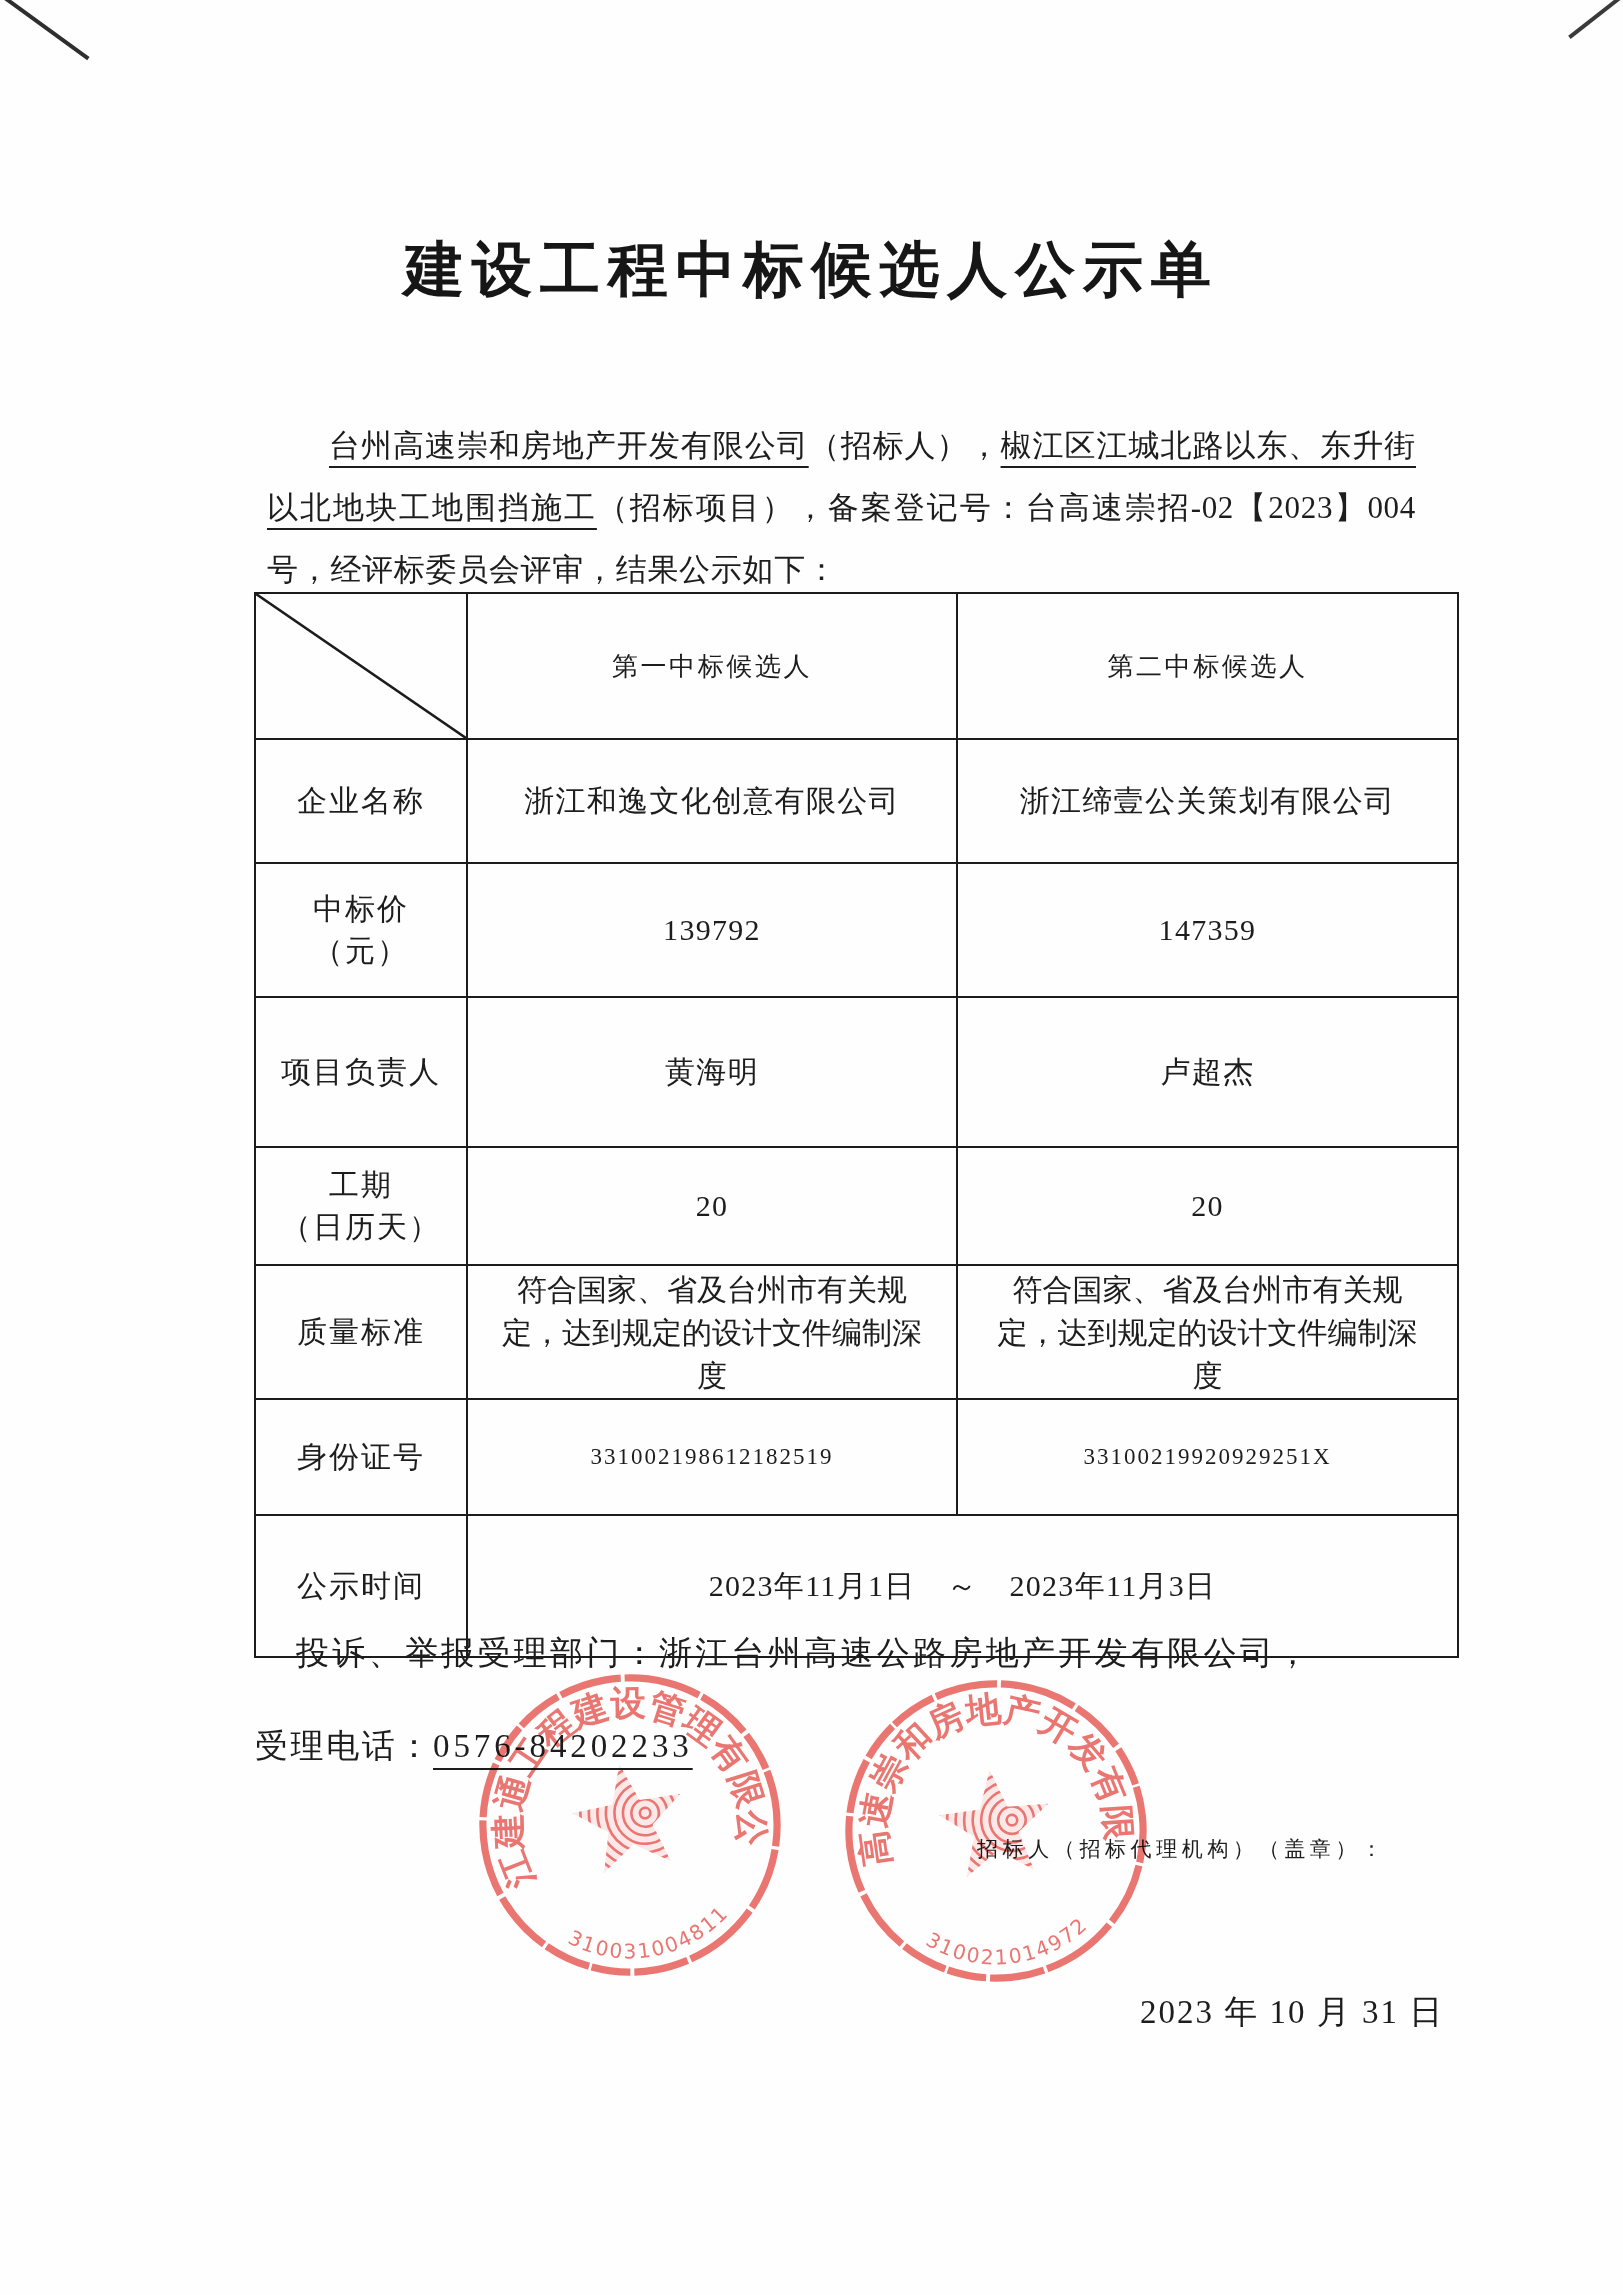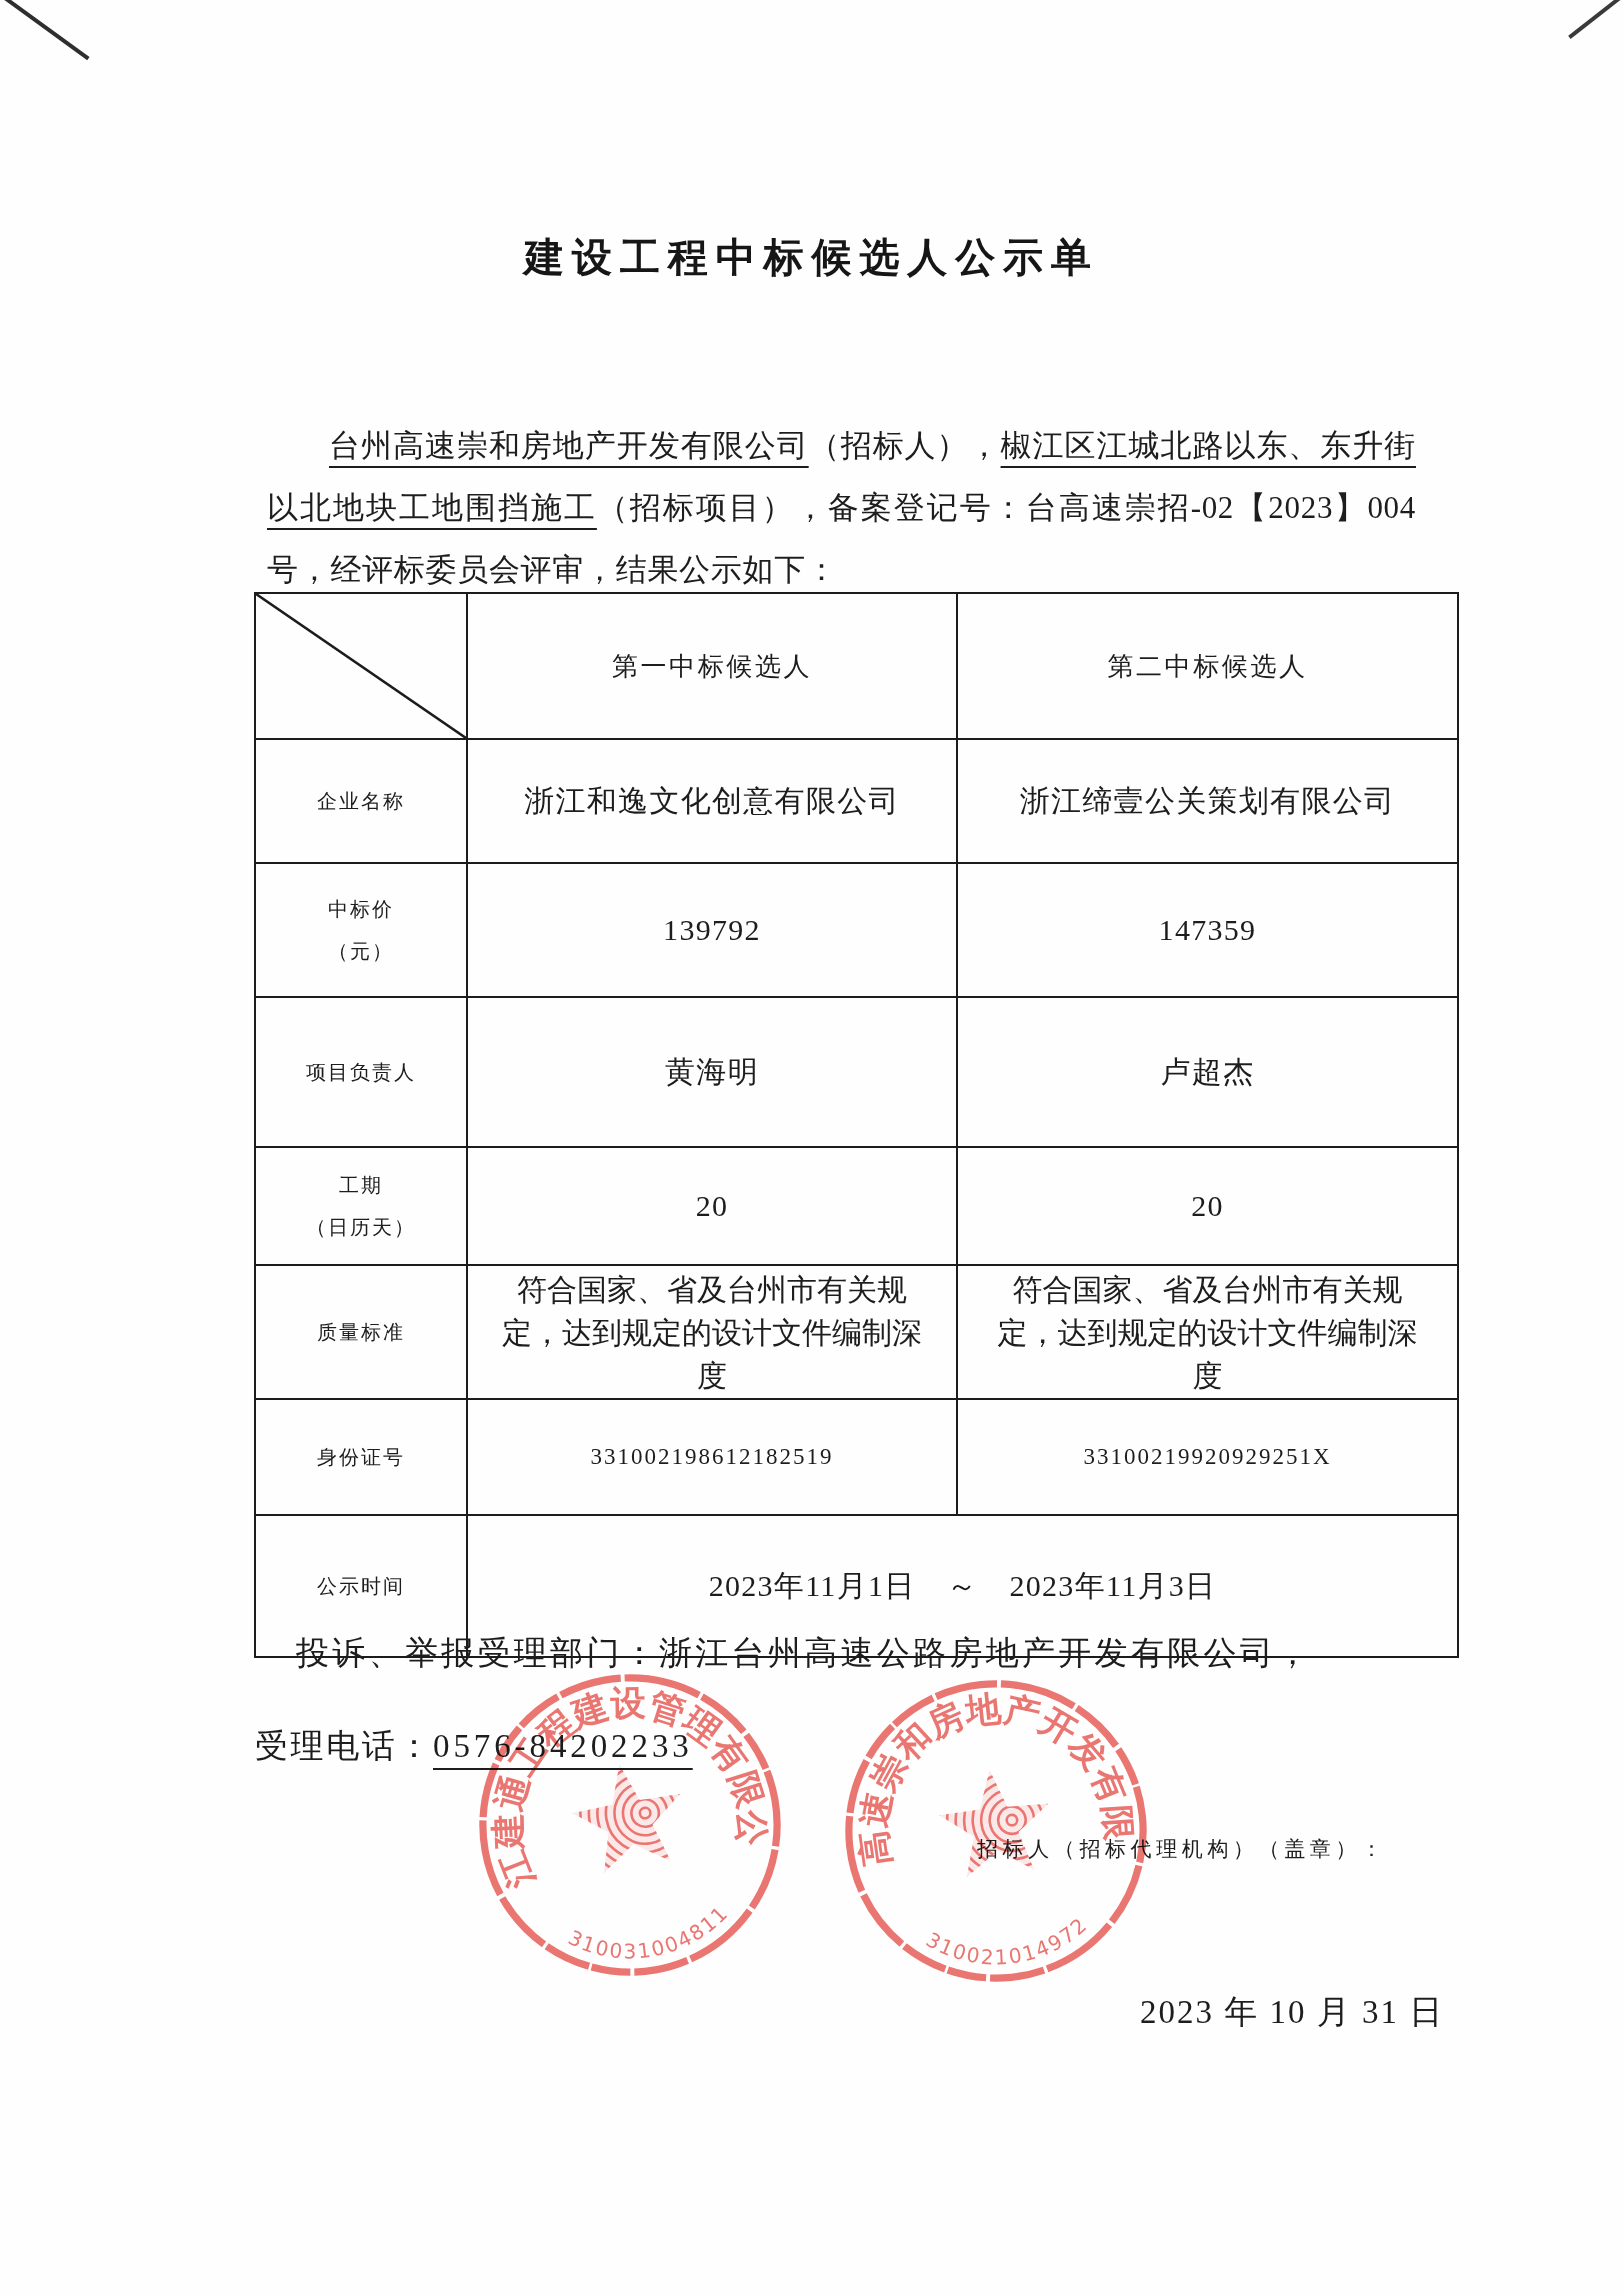--- a/index.html
+++ b/index.html
@@ -10,21 +10,21 @@
   }
   .page{position:absolute;inset:0;background:#fefefe;}
 
   
   .mark-tl{position:absolute;left:-11.8px;top:23.6px;width:111px;height:3.9px;background:#2e2e2e;transform:rotate(36deg);}
   .mark-tr{position:absolute;right:-17px;top:10.5px;width:79px;height:3.9px;background:#3a3a3a;transform:rotate(-38deg);}
 
   .title{
     position:absolute;top:230px;left:0;width:100%;margin:0;text-align:center;
     font-family:"Liberation Sans","DejaVu Sans",sans-serif;font-weight:bold;
-    font-size:40px;letter-spacing:7.9px;color:#161616;
+    font-size:60px;letter-spacing:7.9px;color:#161616;
   }
 
   .intro{
     position:absolute;left:255px;top:403px;width:1149px;margin:12px;
     font-size:31px;line-height:62px;text-align:justify;text-indent:62px;
     letter-spacing:0.7px;
   }
   .intro .u{
     text-decoration:underline;text-decoration-thickness:2px;text-underline-offset:9.8px;
   }
@@ -40,21 +40,21 @@
   }
   .result-table tr:nth-child(1){height:146px;}
   .result-table tr:nth-child(2){height:124px;}
   .result-table tr:nth-child(3){height:134px;}
   .result-table tr:nth-child(4){height:150px;}
   .result-table tr:nth-child(5){height:106px;}
   .result-table tr:nth-child(6){height:134px;}
   .result-table tr:nth-child(7){height:116px;}
   .result-table tr:nth-child(8){height:142px;}
   .result-table th{font-size:26px;letter-spacing:2.6px;}
-  .result-table td.label{font-size:20px;white-space:pre-line;line-height:42px;letter-spacing:2px;}
+  .result-table td.label{font-size:30px;white-space:pre-line;line-height:42px;letter-spacing:2px;}
   .result-table td.val{font-size:30px;letter-spacing:1.3px;}
   .result-table td.quality{font-size:30px;line-height:43px;padding:0 25px;text-align:center;}
   .result-table td.idnum{font-size:23px;letter-spacing:2px;}
   .diag-cell{position:relative;}
   .diag-cell svg{position:absolute;inset:0;width:100%;height:100%;display:block;}
 
   .complaint{position:absolute;left:296px;top:1631px;margin:0;font-size:33px;letter-spacing:3.3px;}
   .phone{position:absolute;left:255px;top:1724px;margin:0;font-size:33px;letter-spacing:2.6px;}
   .phone .num{
     text-decoration:underline;text-decoration-thickness:2px;text-underline-offset:10.5px;

